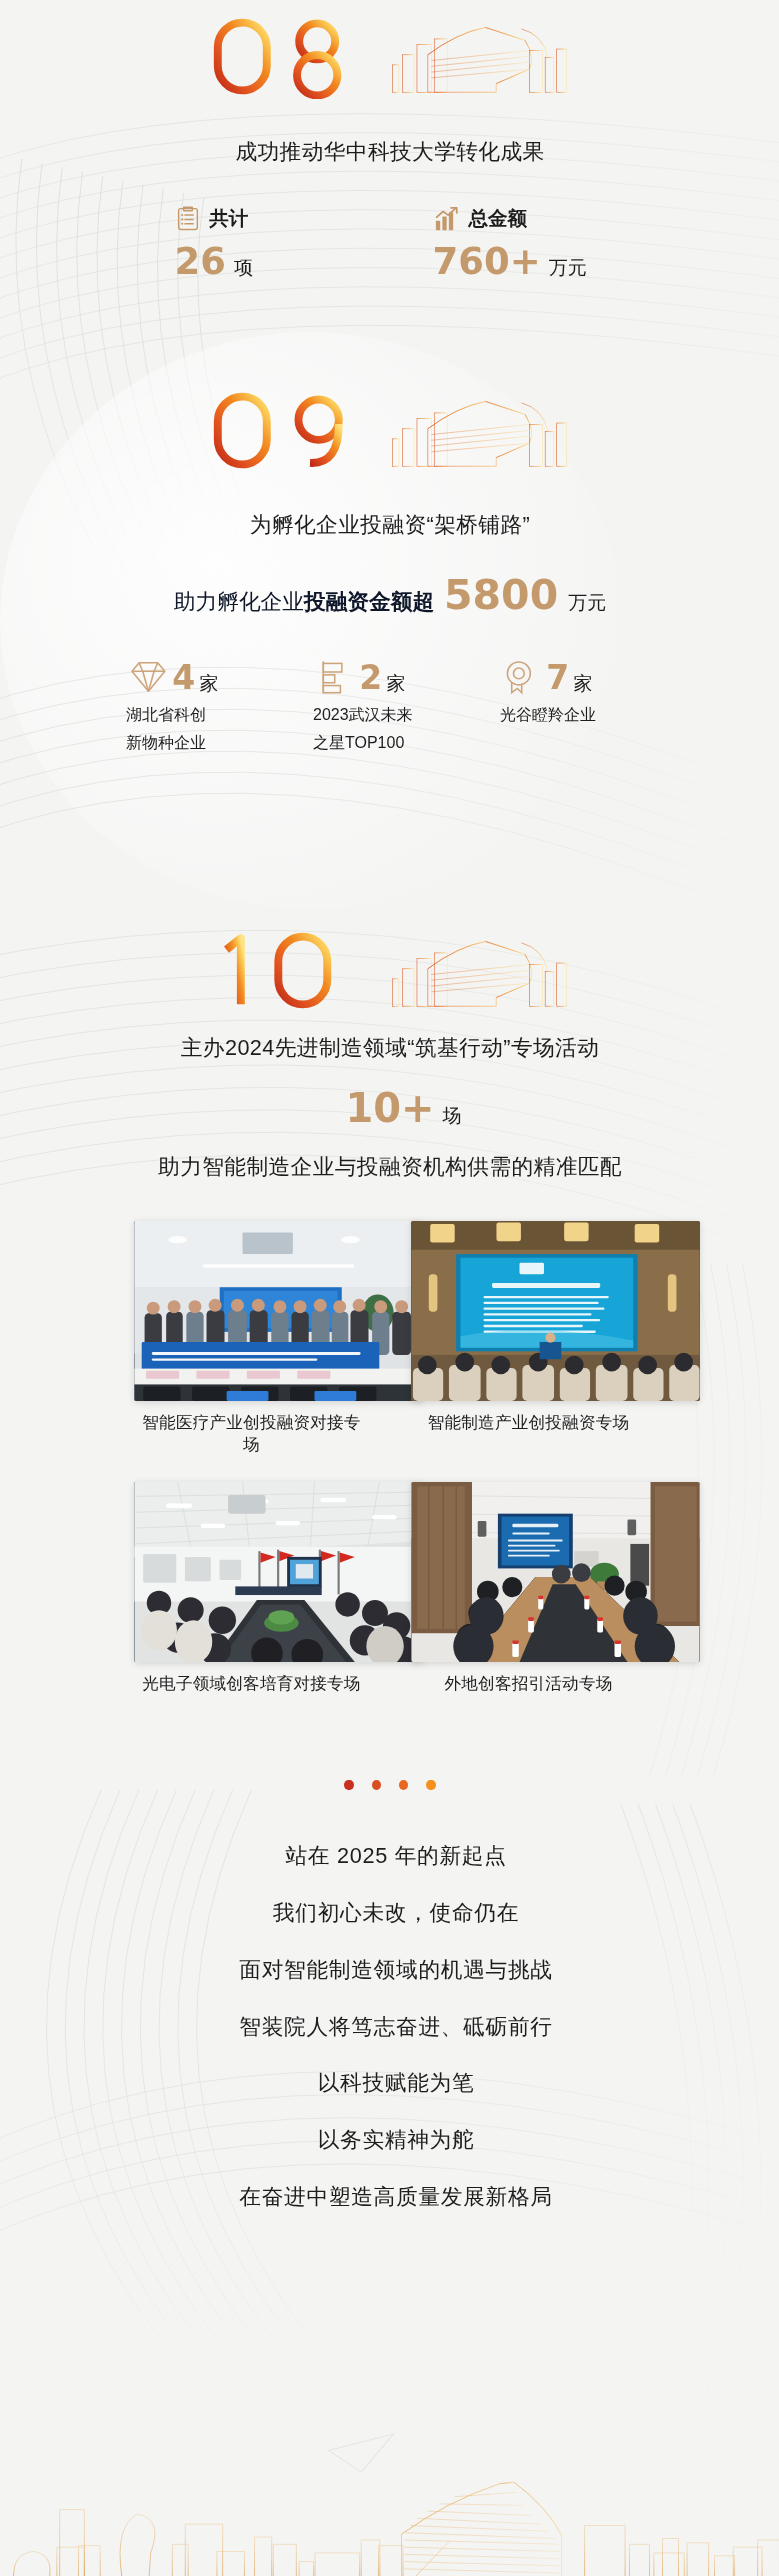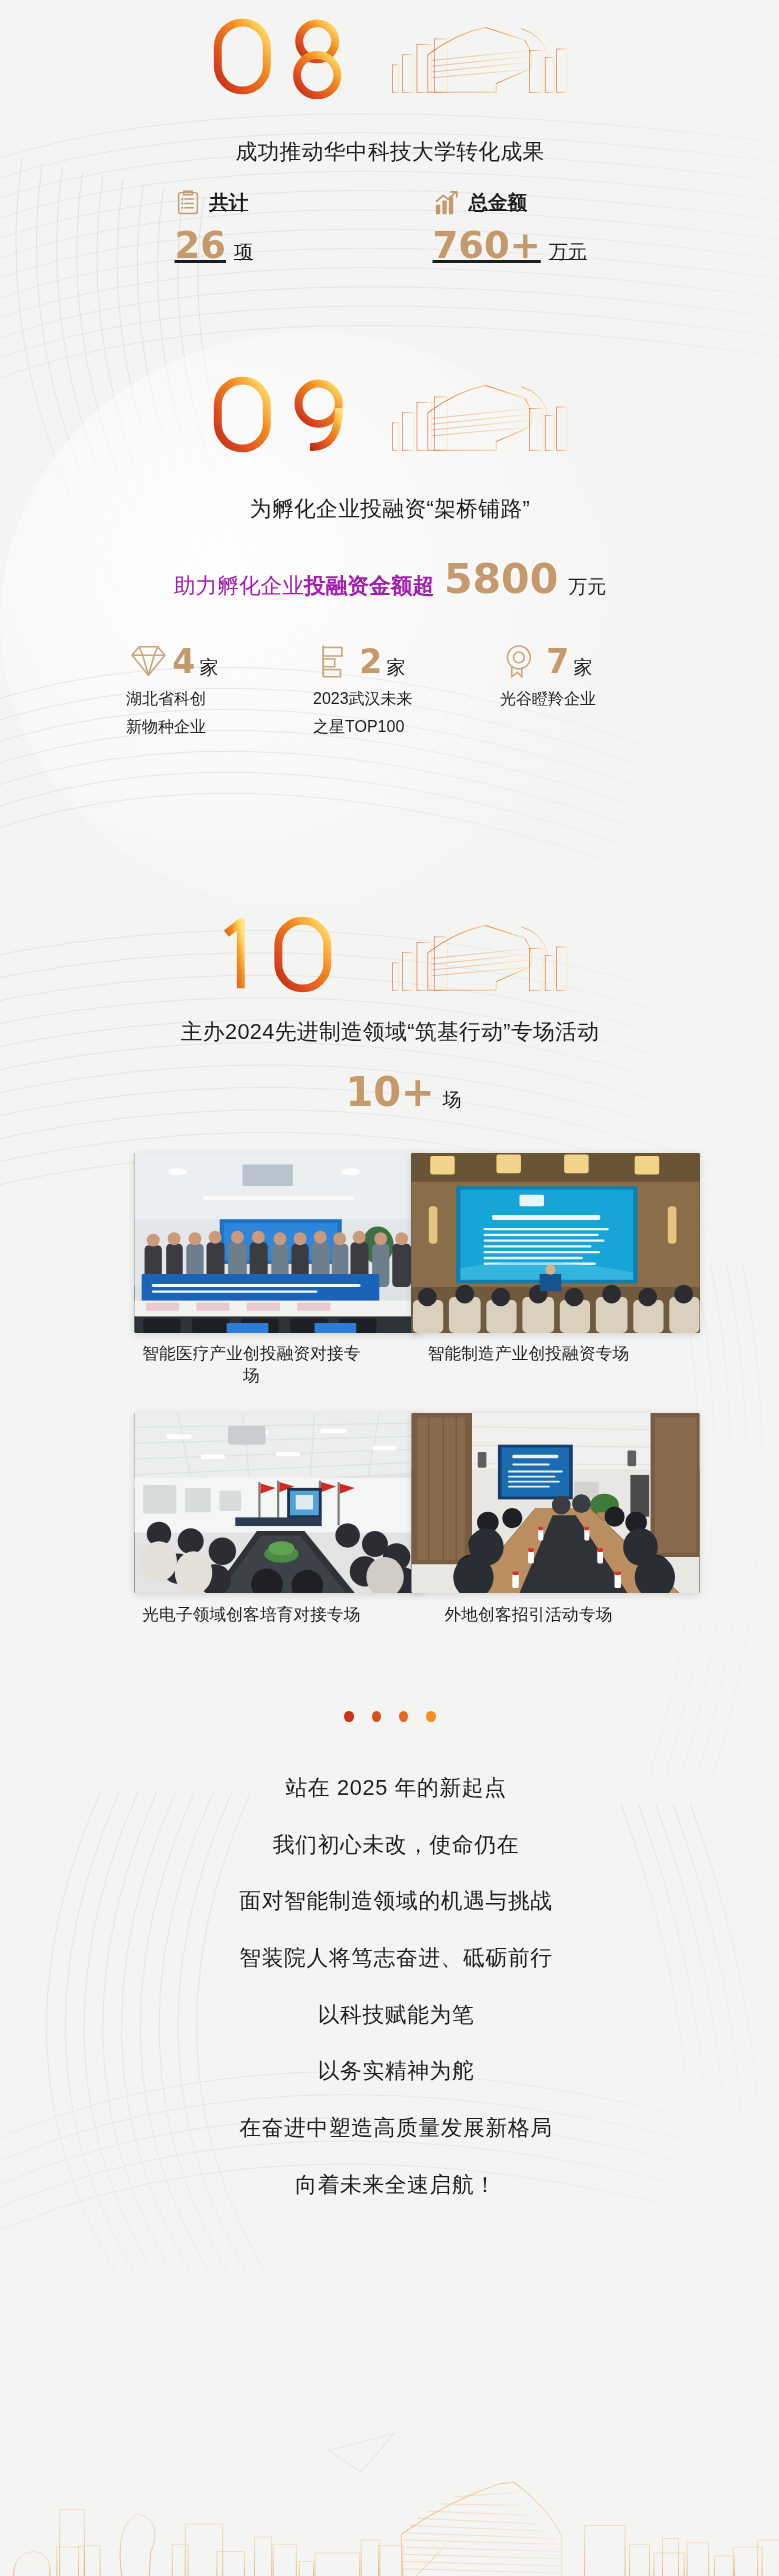--- a/index.html
+++ b/index.html
@@ -35,21 +35,21 @@
   .stat-col { width:173px; }
   .stat-head { display:flex; align-items:center; gap:8.7px; height:30px; }
   .stat-head .label { font-size:19.5px; font-weight:700; color:#1d1d1d; }
   .stat-valrow { display:flex; align-items:baseline; gap:8px; margin-top:6.5px; }
   .stat-val { font-size:37px; font-weight:700; color:#c49a6c; letter-spacing:0px;
               font-family:"DejaVu Sans","Liberation Sans",sans-serif; }
   .stat-unit { font-size:19px; color:#1d1d1d; font-weight:400; }
 
   
   .amount-line { display:flex; align-items:baseline; justify-content:center; gap:10px; }
-  .amount-line .txt { font-size:21.7px; color:#a21caf; }
+  .amount-line .txt { font-size:21.7px; color:#0f172a; }
   .amount-line .txt b { font-weight:700; }
   .amount-line .num { font-size:41px; font-weight:700; color:#c49a6c;
                       font-family:"DejaVu Sans","Liberation Sans",sans-serif; }
   .amount-line .unit { font-size:19px; color:#1d1d1d; }
 
   
   .tri-row { display:flex; justify-content:center; gap:33px; }
   .tri-item { width:154px; }
   .tri-top { display:flex; align-items:center; gap:4.3px; height:45px; }
   .tri-num { font-size:33px; font-weight:700; color:#c49a6c; line-height:1;
@@ -256,21 +256,21 @@
           </g>
         </g>
       </svg>
     </div>
   </div>
 
   <div class="head-line" style="margin-top:36px;">
     <span>成功推动华中科技大学</span><b>转化成果</b>
   </div>
 
-  <div class="stat-pair" style="margin-top:19px;text-decoration:underline;">
+  <div class="stat-pair" style="margin-top:35px;">
     <div class="stat-col">
       <div class="stat-head">
         <svg width="26" height="27.4" viewBox="0 0 36 38">
           <g stroke="#c49a6c" fill="none" stroke-width="2">
             <rect x="5" y="5" width="26" height="29" rx="3"></rect>
             <path d="M12 3 h12 v5 h-12 z" stroke-linejoin="round"></path>
             <path d="M13 14 h13 M13 20 h13 M13 26 h13"></path>
           </g>
           <g fill="#c49a6c">
               <circle cx="10" cy="14" r="1.5"></circle>
@@ -502,20 +502,23 @@
     </div>
   </div>
 
   <div class="head-line" style="margin-top:18px;">主办2024先进制造领域“筑基行动”专场活动</div>
 
   <div class="count-line" style="margin-top:20px;">
     <span class="n">10+</span>
     <span class="u">场</span>
   </div>
 
+  <div class="head-line" style="margin-top:20px;">
+    <span>助力智能制造企业与投融资机构</span><b>供需的精准匹配</b>
+  </div>
 
   <div class="photo-grid" style="margin-top:38px;">
 
     <div class="photo-cell">
       <div class="photo">
         <svg width="289" height="180" viewBox="0 0 400 250">
           <rect width="400" height="250" fill="#dfe3e6"></rect>
           <rect x="0" y="0" width="400" height="92" fill="#eceff1"></rect>
           <rect x="150" y="16" width="70" height="30" rx="2" fill="#b9c3cb"></rect>
           <g fill="#fdfdfd">
@@ -842,21 +845,20 @@
 </div>
 
 <div class="section verse" style="margin-top:55px;">
   <p>站在 2025 年的新起点</p>
   <p>我们初心未改，使命仍在</p>
   <p>面对智能制造领域的机遇与挑战</p>
   <p>智装院人将笃志奋进、砥砺前行</p>
   <p>以科技赋能为笔</p>
   <p>以务实精神为舵</p>
   <p>在奋进中塑造高质量发展新格局</p>
-  <p>向着未来全速启航！</p>
 </div>
 
 <div class="skyline">
   <svg width="780" height="137" viewBox="0 0 1080 190">
     <defs>
       <linearGradient id="sky" x1="0" y1="0" x2="0" y2="1">
         <stop offset="0%" stop-color="#edc489" stop-opacity=".55"></stop>
         <stop offset="100%" stop-color="#d9a25c" stop-opacity=".95"></stop>
       </linearGradient>
       <linearGradient id="skyMain" x1="0" y1="0" x2="1" y2="0">

